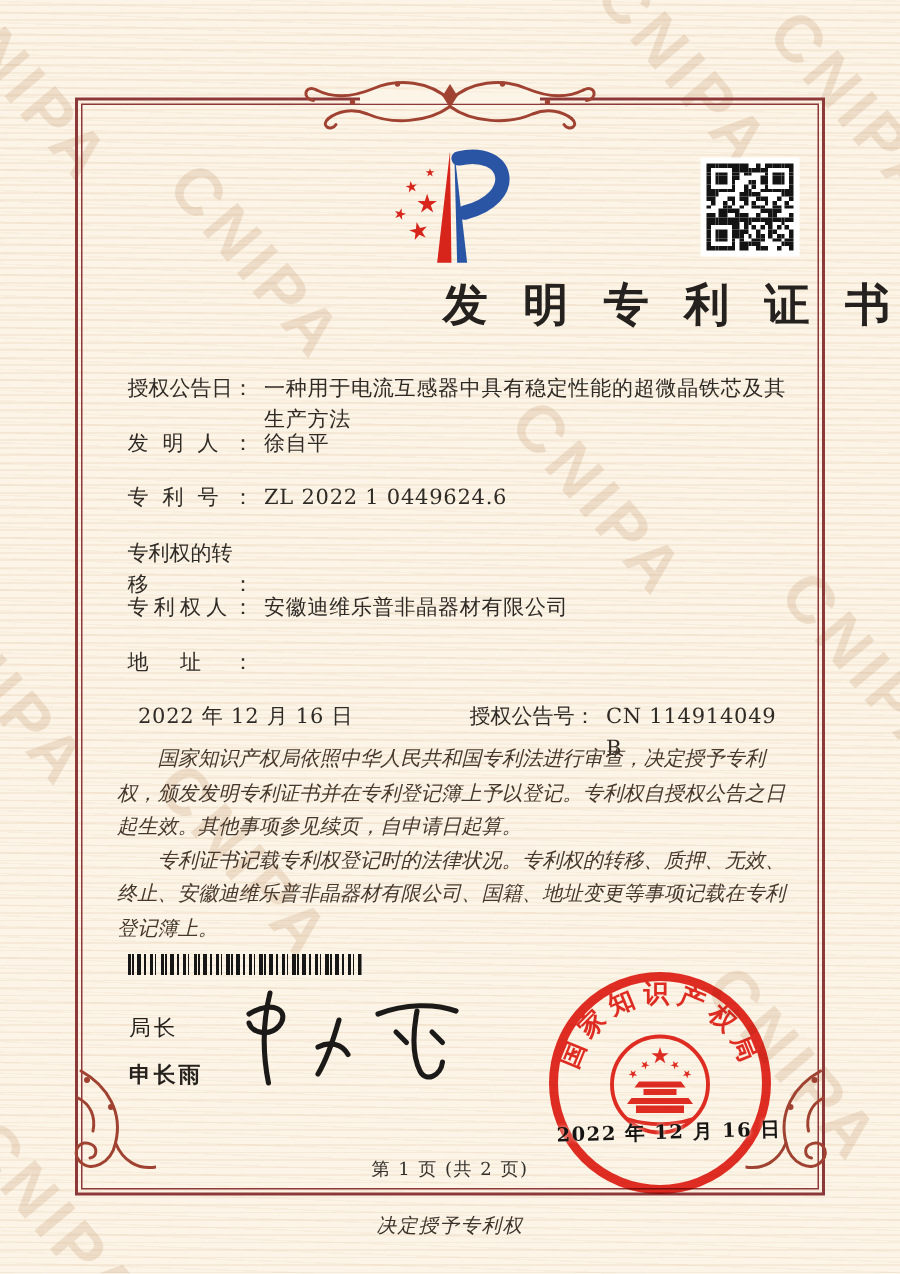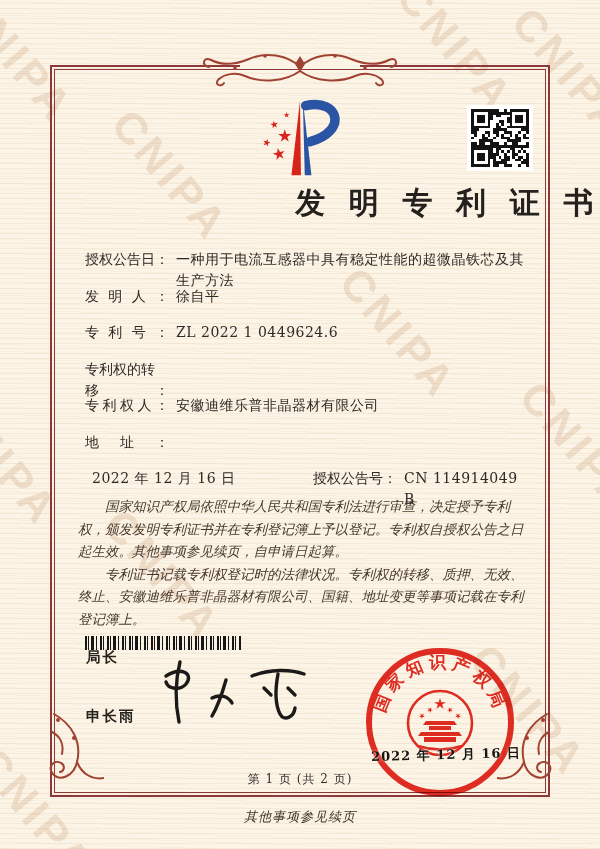--- a/index.html
+++ b/index.html
@@ -68,22 +68,22 @@
     position:absolute; z-index:2; left:85px; top:636px; width:156px; height:14px;
     background:repeating-linear-gradient(90deg,
       #161616 0 2px, rgba(0,0,0,0) 2px 3px,
       #161616 3px 4px, rgba(0,0,0,0) 4px 6px,
       #161616 6px 9px, rgba(0,0,0,0) 9px 11px,
       #161616 11px 12px, rgba(0,0,0,0) 12px 15px,
       #161616 15px 17px, rgba(0,0,0,0) 17px 18px,
       #161616 18px 19px, rgba(0,0,0,0) 19px 22px);
   }
   
-  .sign-role { position:absolute; z-index:2; left:86px; top:648px;
-    font-size:14.5px; font-weight:bold; color:#26231f; letter-spacing:2px; }
+  .sign-role { position:absolute; z-index:2; left:86px; top:676px;
+    font-size:14.5px; font-weight:normal; color:#26231f; letter-spacing:2px; }
   .sign-name { position:absolute; z-index:2; left:86px; top:707px;
     font-size:14.5px; font-weight:bold; color:#26231f; letter-spacing:2px; }
   .signature-svg { position:absolute; z-index:2; left:148px; top:656px; }
   
   .seal { position:absolute; z-index:3; left:355px; top:637px;
     mix-blend-mode:multiply; opacity:0.95; }
   .seal-date {
     position:absolute; z-index:4; left:371px; top:746px; width:150px;
     font-size:13px; font-weight:bold; color:#171513; letter-spacing:1px;
     transform:rotate(-1.5deg); text-shadow:0 0 3px rgba(252,244,230,0.9);
@@ -503,15 +503,15 @@
       <path d="M-14,-2 h28 l3,4 h-34 Z" stroke="none"></path>
       <rect x="-11" y="3" width="22" height="4" stroke="none"></rect>
       <path d="M-19,9 h38 l3,4 h-44 Z" stroke="none"></path>
       <rect x="-16" y="14" width="32" height="5" stroke="none"></rect>
       <path d="M-22,23 Q0,30 22,23" fill="none" stroke-width="2.5"></path>
     </g>
   </svg>
   <div class="seal-date">2022 年 12 月 16 日</div>
 
   <div class="page-info">第 1 页 (共 2 页)</div>
-  <div class="cont-note">其他事项参见续页</div>
+  <div class="cont-note">决定授予专利权</div>
 
 </div>
 
 </body></html>

